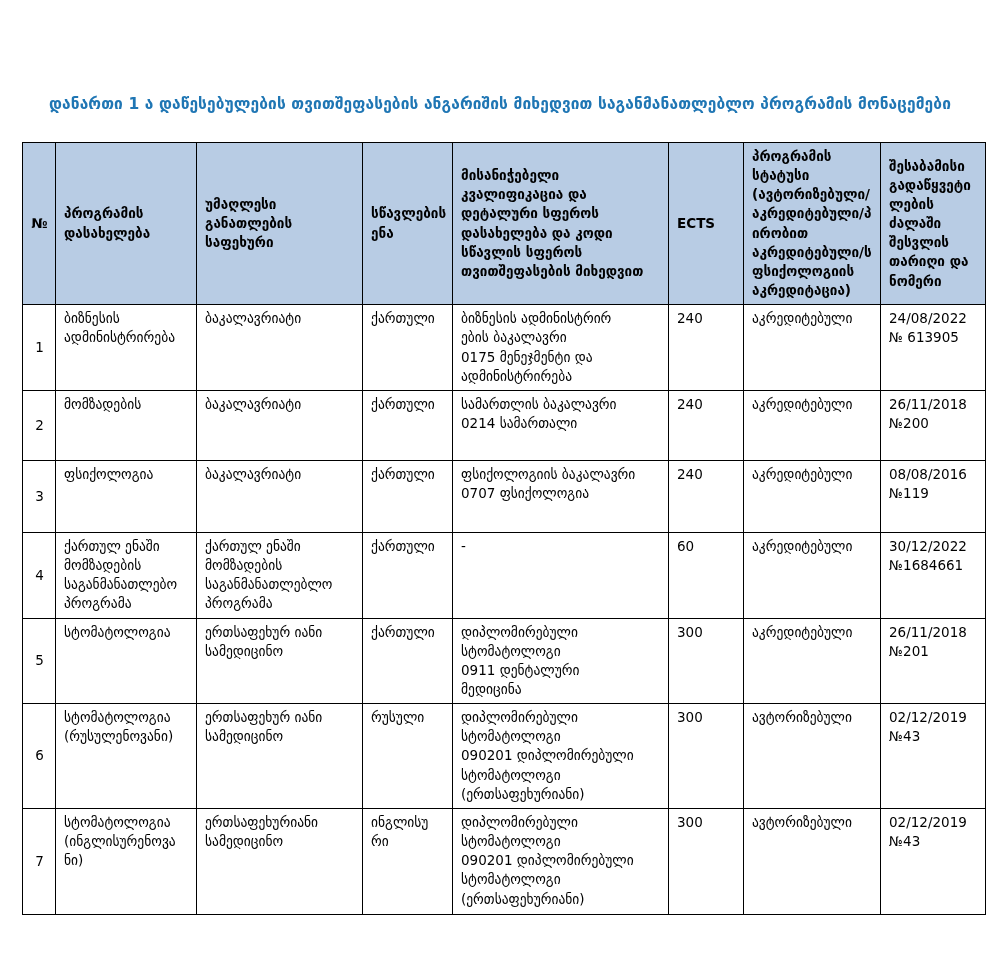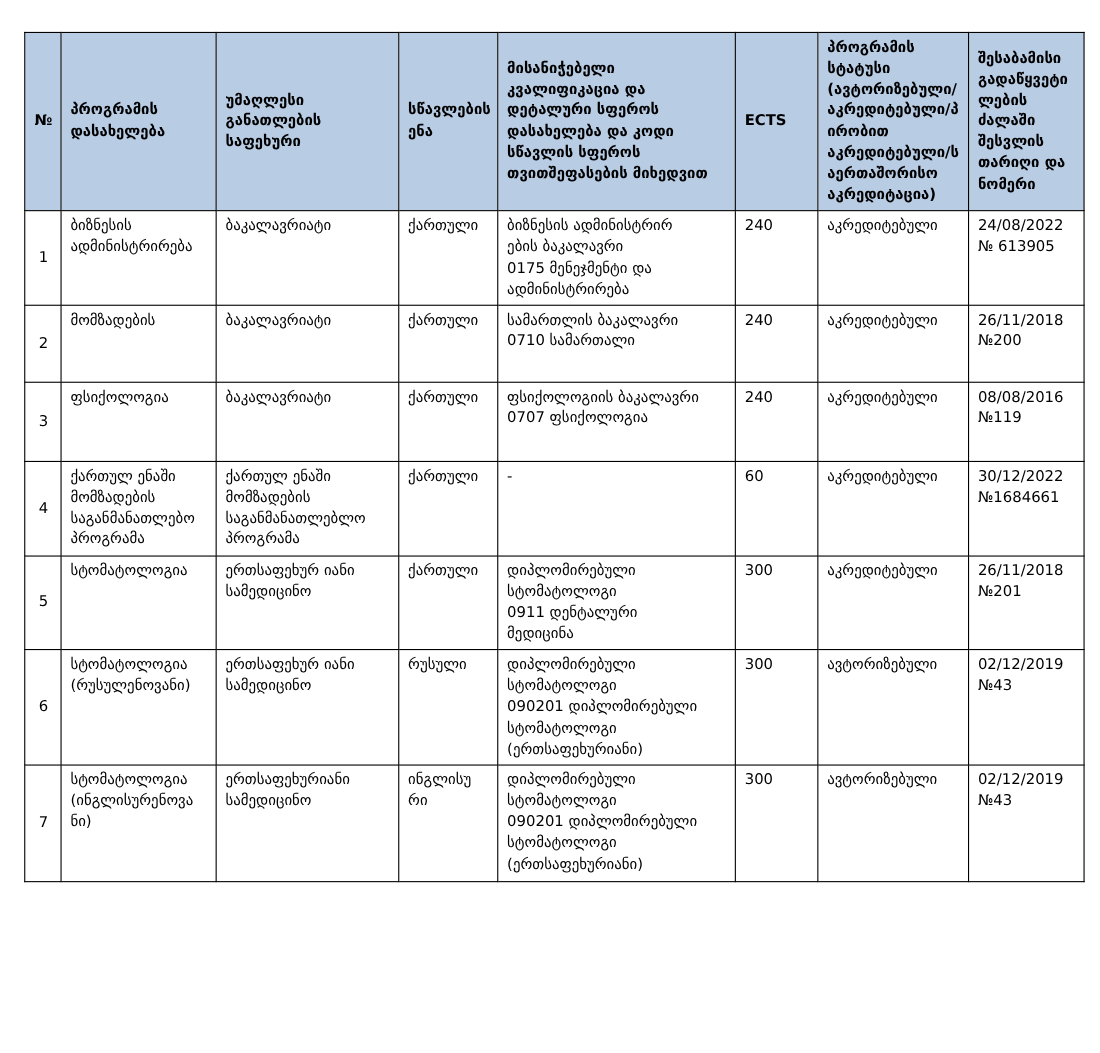--- a/index.html
+++ b/index.html
@@ -60,20 +60,21 @@
   .data-table tbody tr:nth-child(4) { height: 83px; }
   .data-table tbody tr:nth-child(5) { height: 82px; }
   .data-table tbody tr:nth-child(6) { height: 96px; }
   .data-table tbody tr:nth-child(7) { height: 106px; }
 </style>
 </head>
 <body>
 
 <div class="page">
 
+  <div class="doc-title">დანართი 1 ა დაწესებულების თვითშეფასების ანგარიშის მიხედვით საგანმანათლებლო პროგრამის მონაცემები</div>
 
   <table class="data-table">
     <colgroup>
       <col style="width:33px">
       <col style="width:141px">
       <col style="width:166px">
       <col style="width:90px">
       <col style="width:216px">
       <col style="width:75px">
       <col style="width:137px">
@@ -91,21 +92,21 @@
 დასახელება და    კოდი
 სწავლის სფეროს
 თვითშეფასების მიხედვით</th>
         <th>ECTS</th>
         <th>პროგრამის
 სტატუსი
 (ავტორიზებული/
 აკრედიტებული/პ
 ირობით
 აკრედიტებული/ს
-აერთაშორისო
+ფსიქოლოგიის
 აკრედიტაცია)</th>
         <th>შესაბამისი
 გადაწყვეტი
 ლების
 ძალაში
 შესვლის
 თარიღი და
 ნომერი</th>
       </tr>
     </thead>
@@ -124,21 +125,21 @@
         <td>აკრედიტებული</td>
         <td>24/08/2022
 № 613905</td>
       </tr>
       <tr>
         <td class="num">2</td>
         <td>მომზადების</td>
         <td>ბაკალავრიატი</td>
         <td>ქართული</td>
         <td>სამართლის ბაკალავრი
-0710 სამართალი</td>
+0214 სამართალი</td>
         <td>240</td>
         <td>აკრედიტებული</td>
         <td>26/11/2018
 №200</td>
       </tr>
       <tr>
         <td class="num">3</td>
         <td>ფსიქოლოგია</td>
         <td>ბაკალავრიატი</td>
         <td>ქართული</td>

